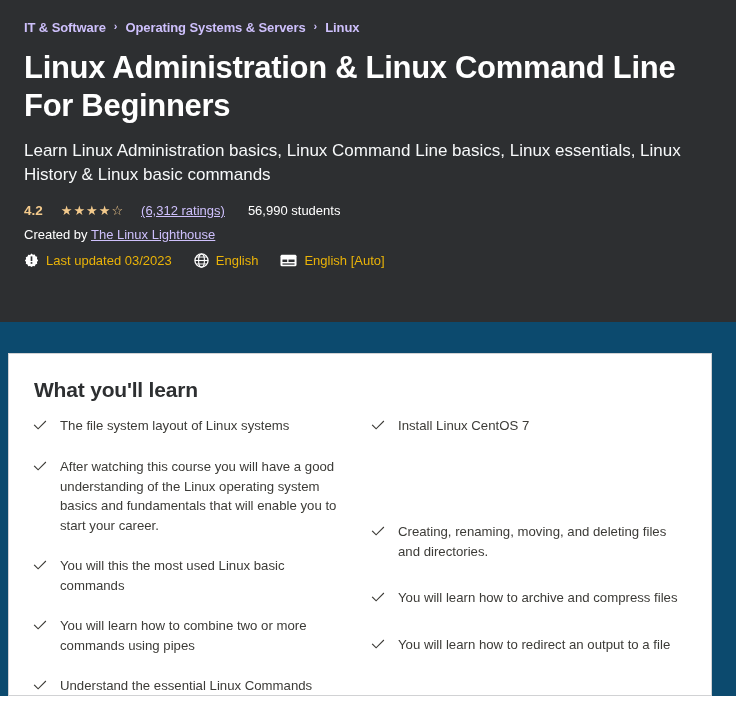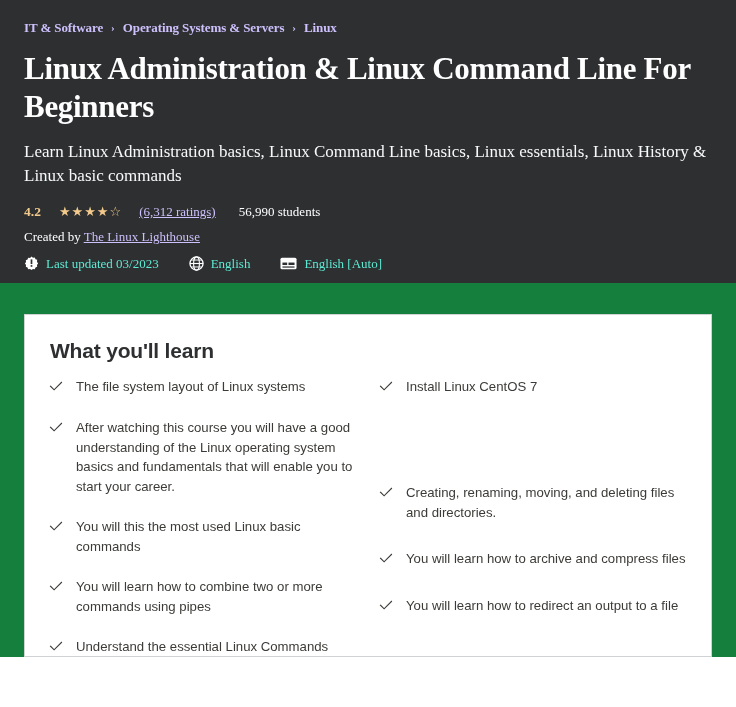--- a/index.html
+++ b/index.html
@@ -9,23 +9,22 @@
     background: #ffffff;
     font-family: "Liberation Sans", sans-serif;
     -webkit-font-smoothing: antialiased;
   }
   .page { position: relative; width: 736px; height: 707px; overflow: hidden; background:#fff; }
 
   
   .hero {
     background: #2d2f31;
     padding: 16px 24px 24px 24px;
-    height: 283px;
+    height: 322px;
     color: #ffffff;
-    font-family: Liberation Serif, serif;
   }
 
   .breadcrumb {
     display: flex;
     align-items: center;
     gap: 8px;
     font-size: 13px;
     font-weight: bold;
     padding-top: 4px;
     margin-bottom: 14px;
@@ -92,30 +91,30 @@
     color: #ffffff;
     margin-bottom: 11px;
   }
   .created-label { color: #ffffff; }
   .author-link { color: #cec0fc; text-decoration: underline; }
 
   .meta-row {
     display: flex;
     align-items: center;
     font-size: 13px;
-    color: #5eead4;
-    gap: 12px;
+    color: #eab308;
+    gap: 4px;
   }
   .meta-item { display: flex; align-items: center; margin-right: 18px; }
   .meta-item .label { margin-left: 7px; }
 
   .icon-svg { display: block; }
 
   
-  .body-area { background: #15803d; padding: 31px 24px 0 24px; }
+  .body-area { background: #0c4a6e; padding: 31px 24px 0 8px; }
 
   .learn-card {
     border: 1px solid #d1d2d4;
     background: #ffffff;
     padding: 24px 24px 28px 24px;
     height: 343px;
     overflow: hidden;
   }
   .learn-title {
     font-size: 21px;

